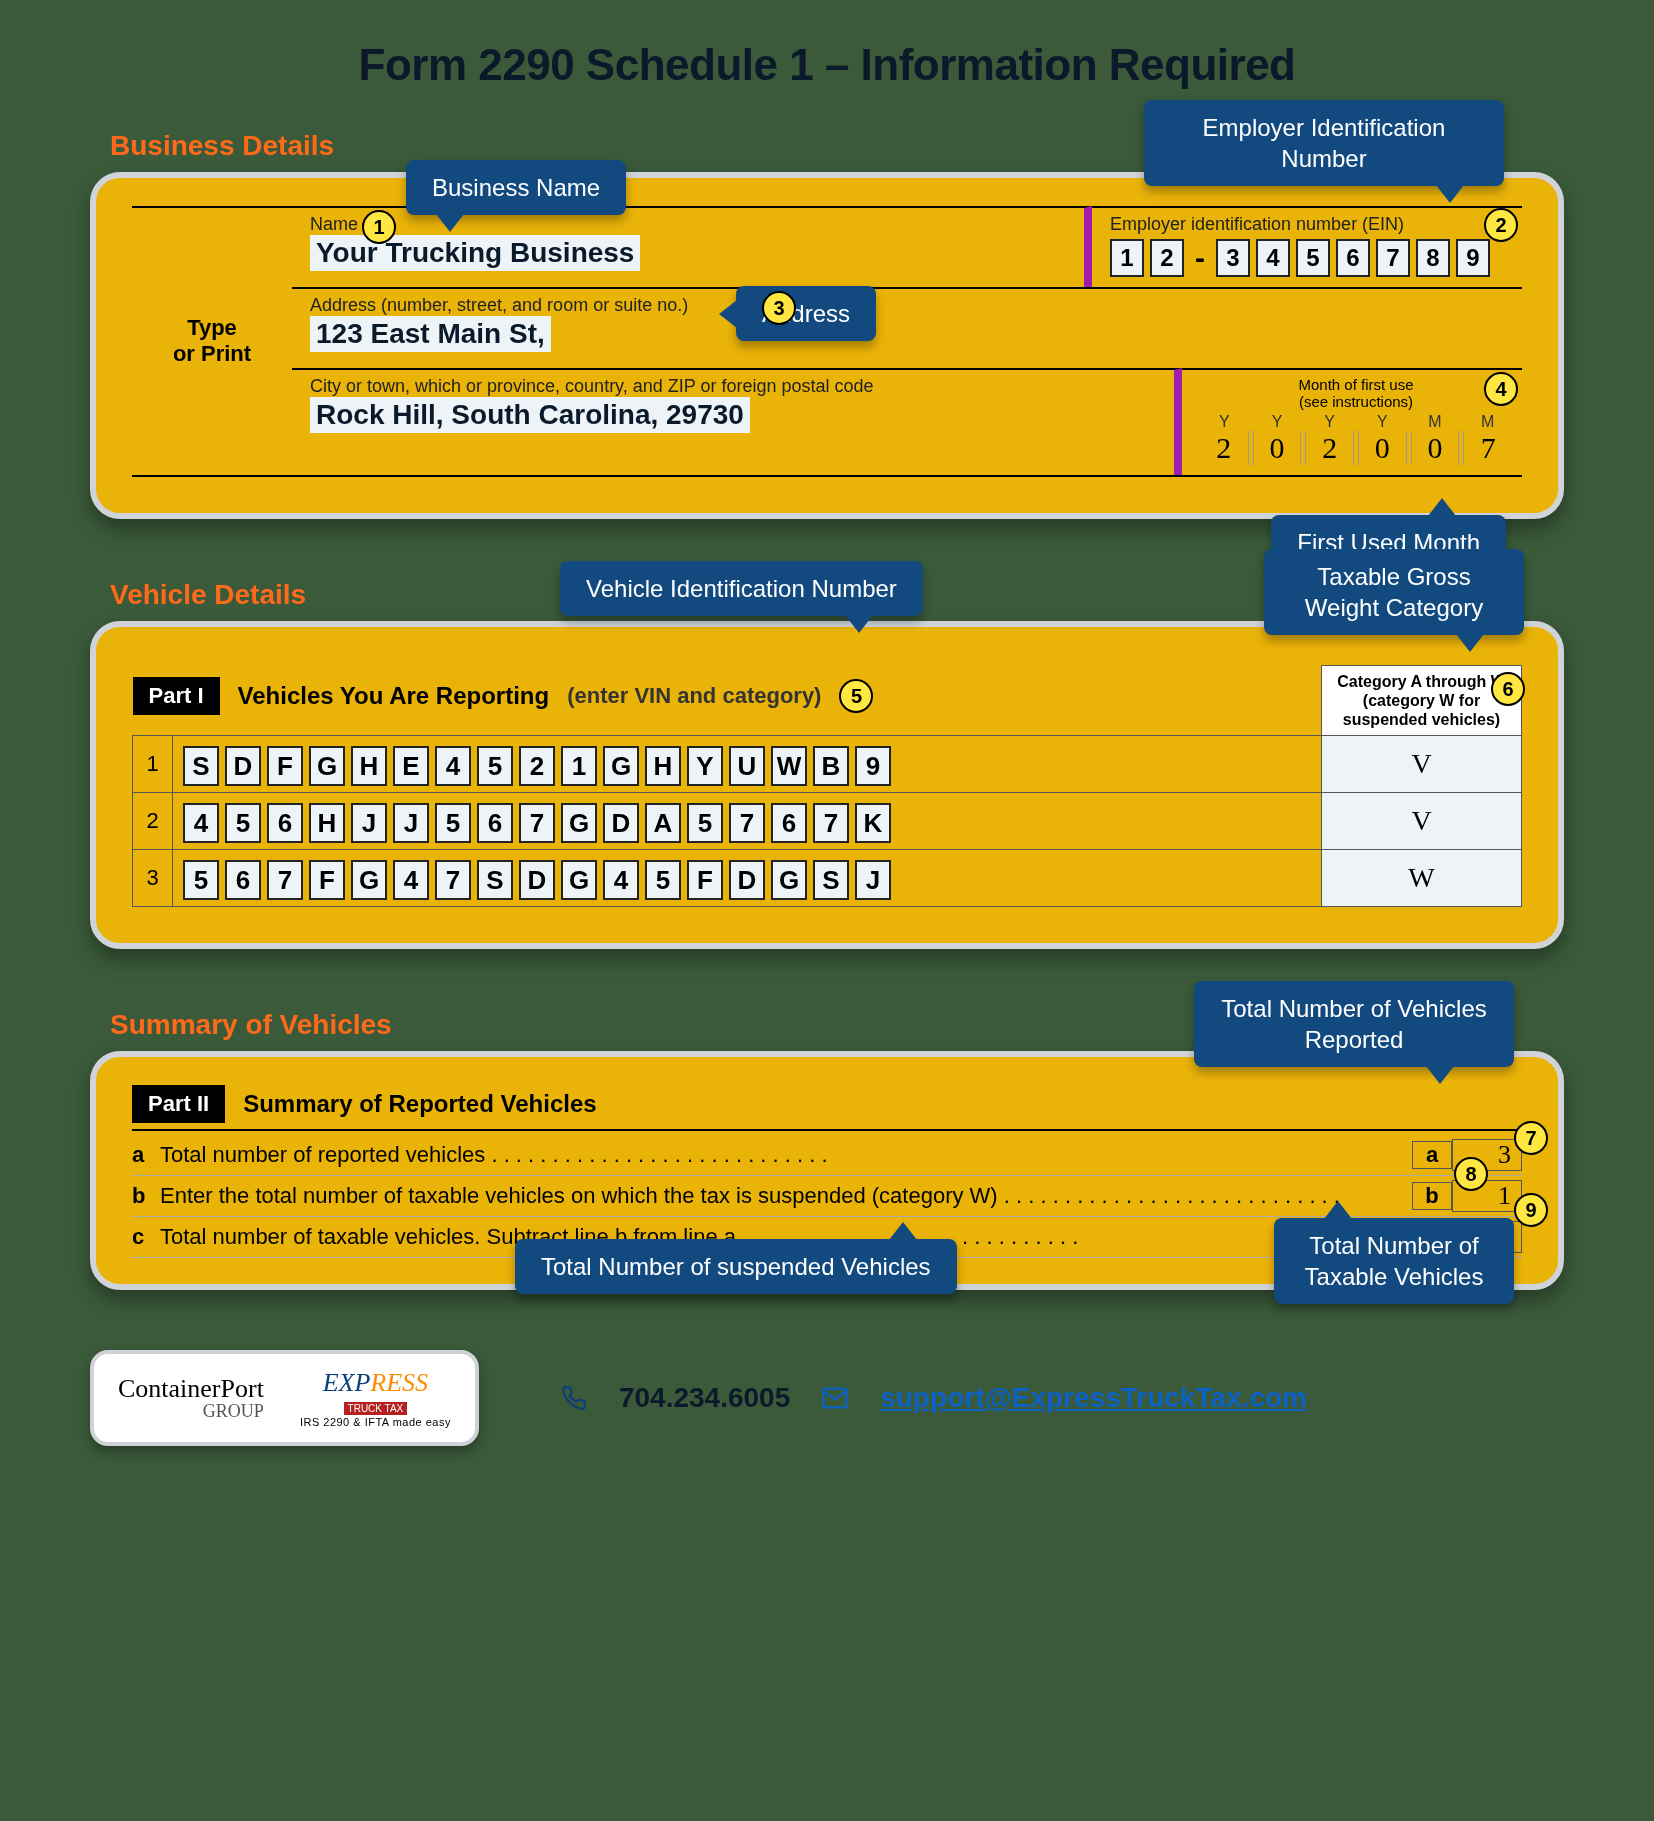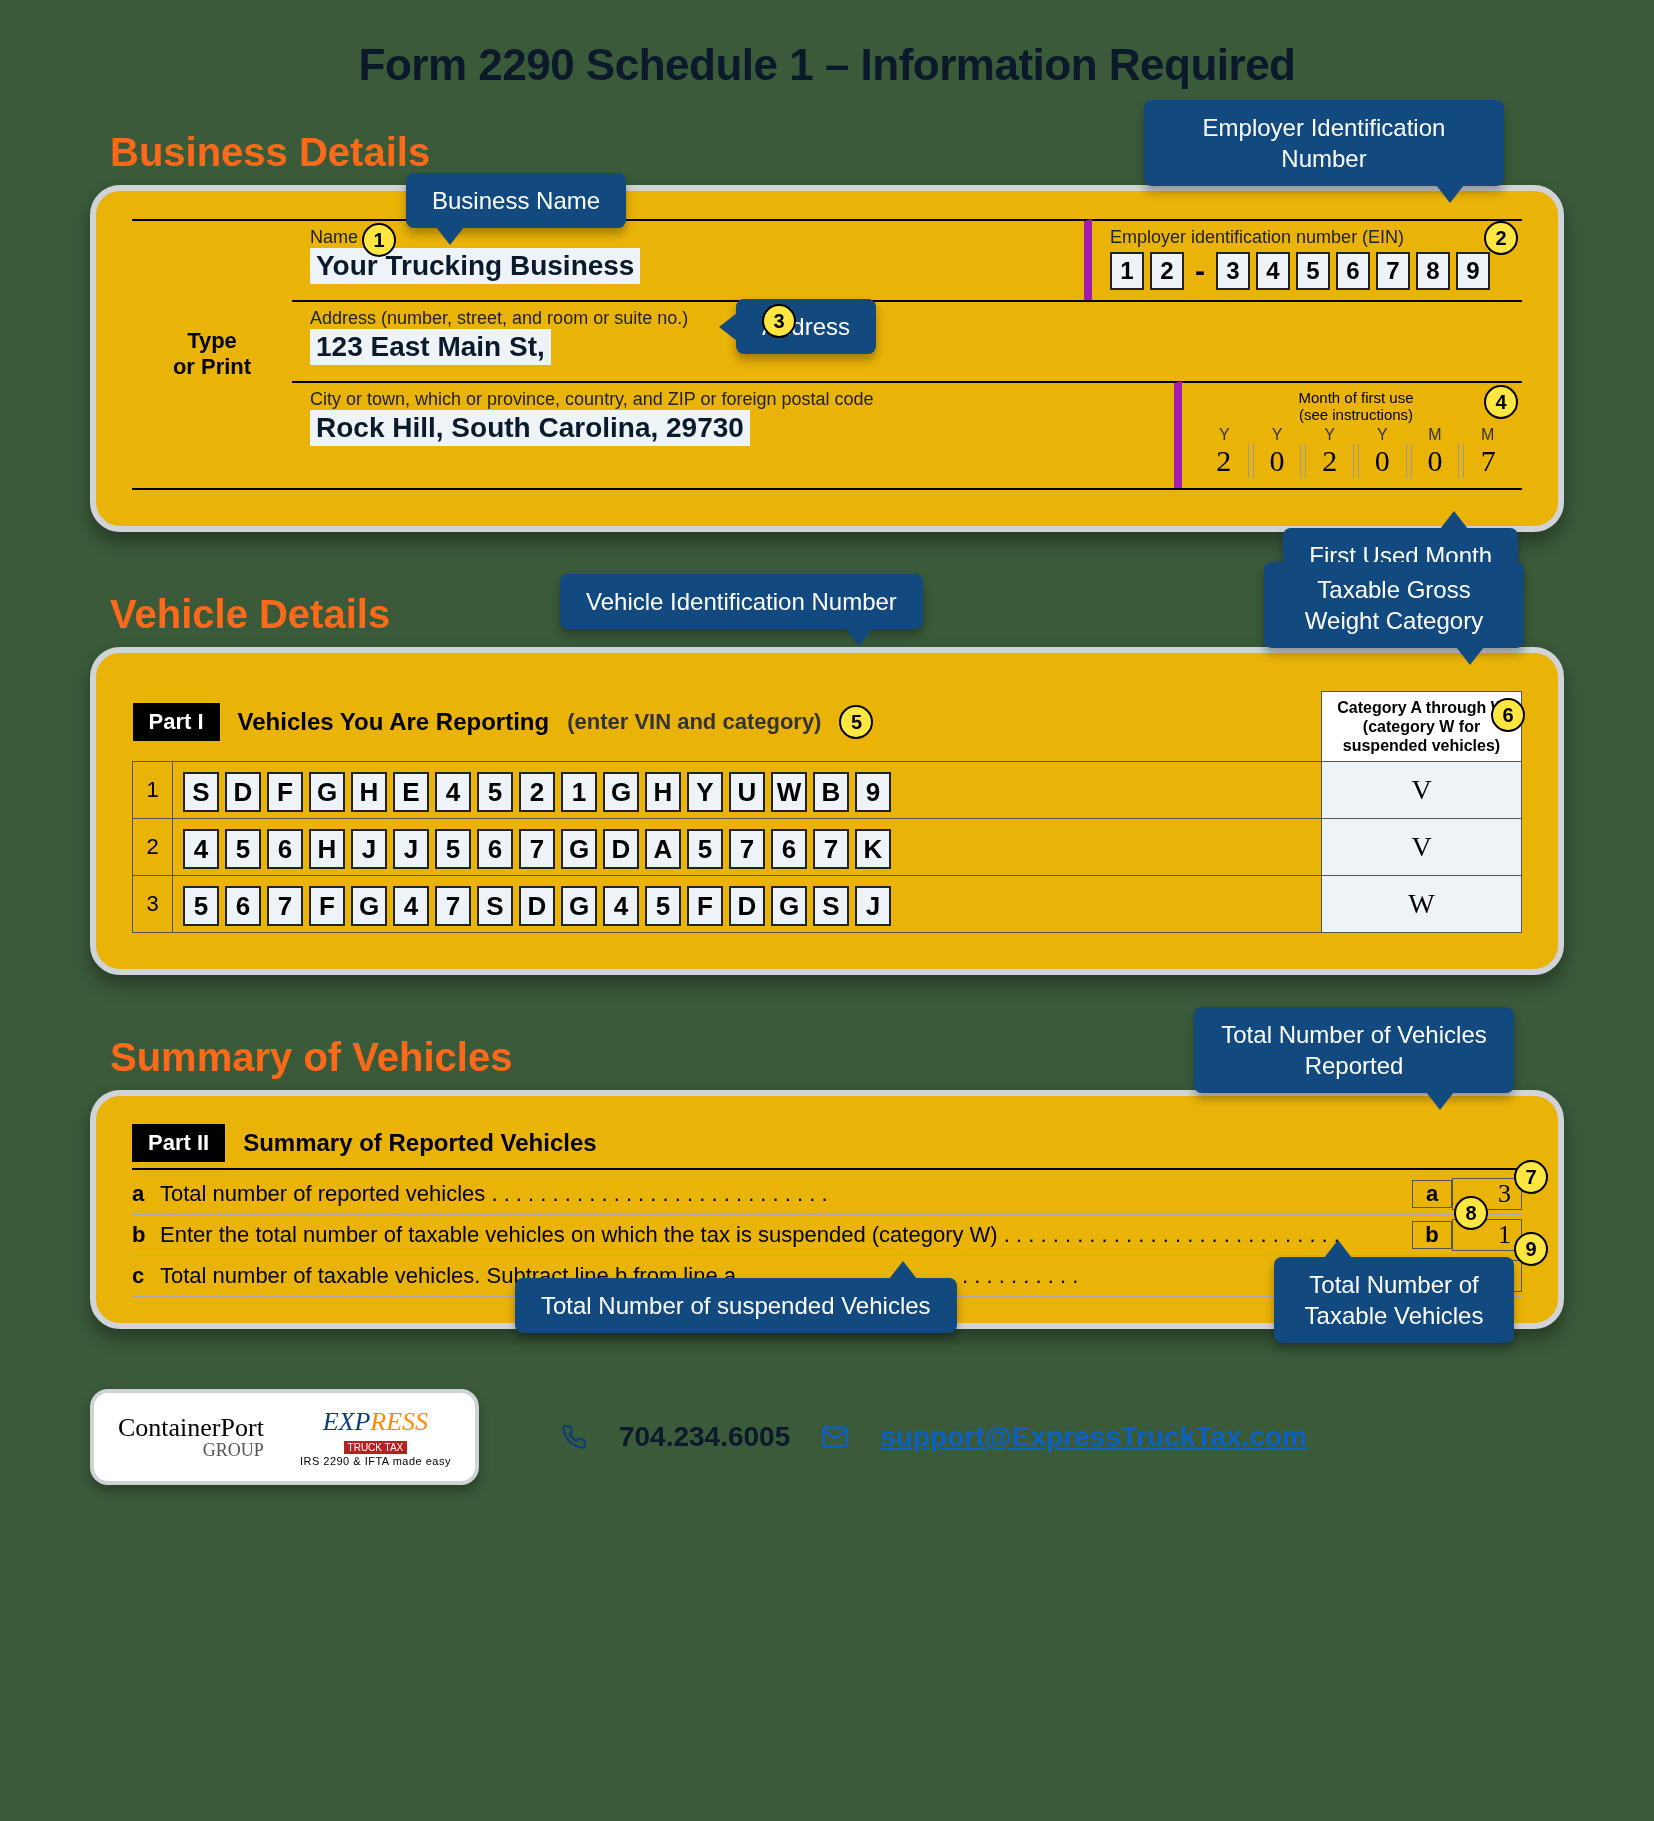--- a/index.html
+++ b/index.html
@@ -15,21 +15,21 @@
     font-weight: 900;
     font-size: 44px;
     text-align: center;
     color: #0a1a2a;
     margin-bottom: 40px;
     letter-spacing: -0.5px;
   }
   .section-heading {
     font-family: "Arial Black", Arial, sans-serif;
     font-weight: 900;
-    font-size: 40px;
+    font-size: 28px;
     color: #ff6a1a;
     margin: 0 0 10px 20px;
   }
   
   .panel {
     background: #eab308;
     border: 6px solid #d0d3d8;
     border-radius: 30px;
     padding: 28px 36px 36px 36px;
     position: relative;
@@ -148,21 +148,21 @@
     <div class="callout" style="top:-18px; left:310px;">
       <span>Business Name</span>
       <div class="tail tail-down" style="left:30px;"></div>
     </div>
 
     <div class="callout" style="top:108px; left:640px;">
       <span>Address</span>
       <div class="tail tail-left" style="top:14px;"></div>
     </div>
 
-    <div class="callout" style="bottom:-58px; right:40px;text-decoration:underline;">
+    <div class="callout" style="bottom:-58px; right:52px;text-decoration:underline;">
       <span>First Used Month</span>
       <div class="tail tail-up" style="right:50px;"></div>
     </div>
 
     <div class="biz-row">
       <div class="biz-left" style="white-space:pre-line;">Type
 or Print</div>
       <div class="biz-right">
 
         <div class="row2">

